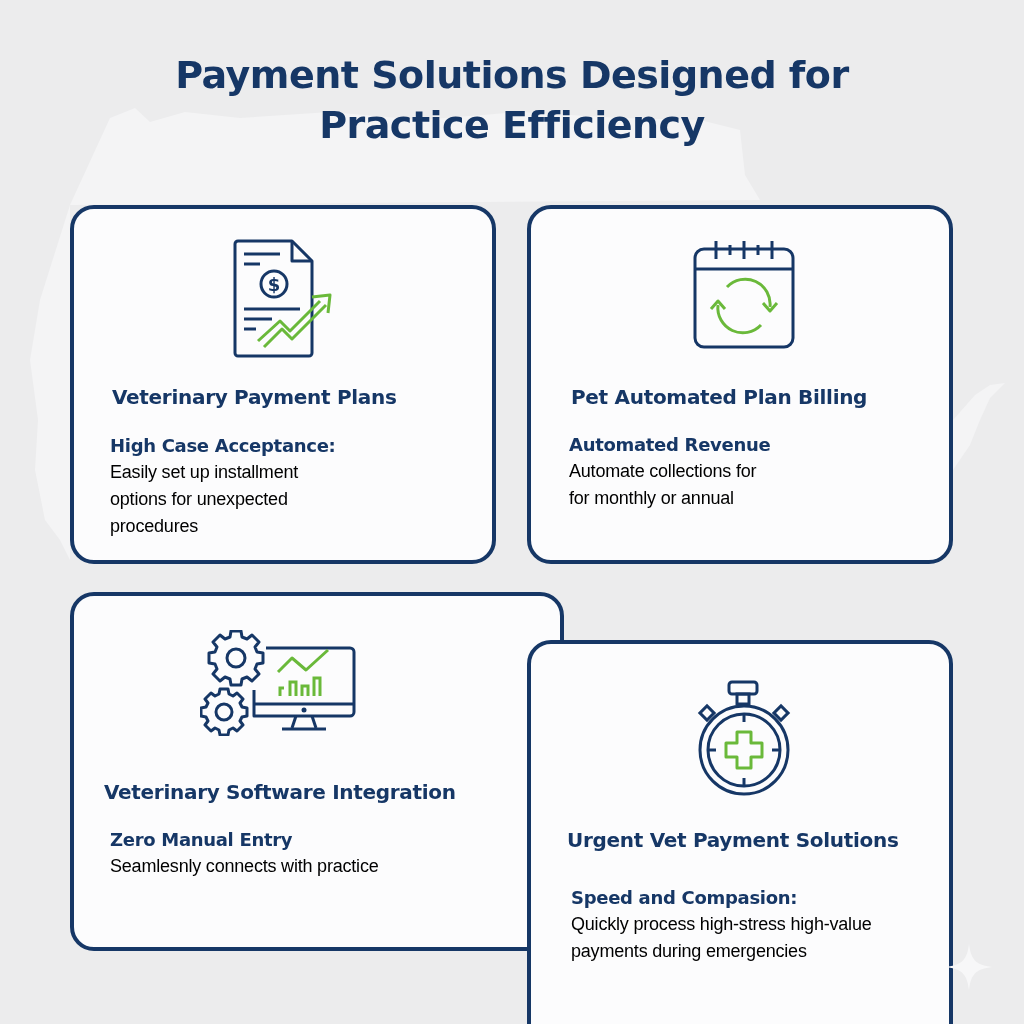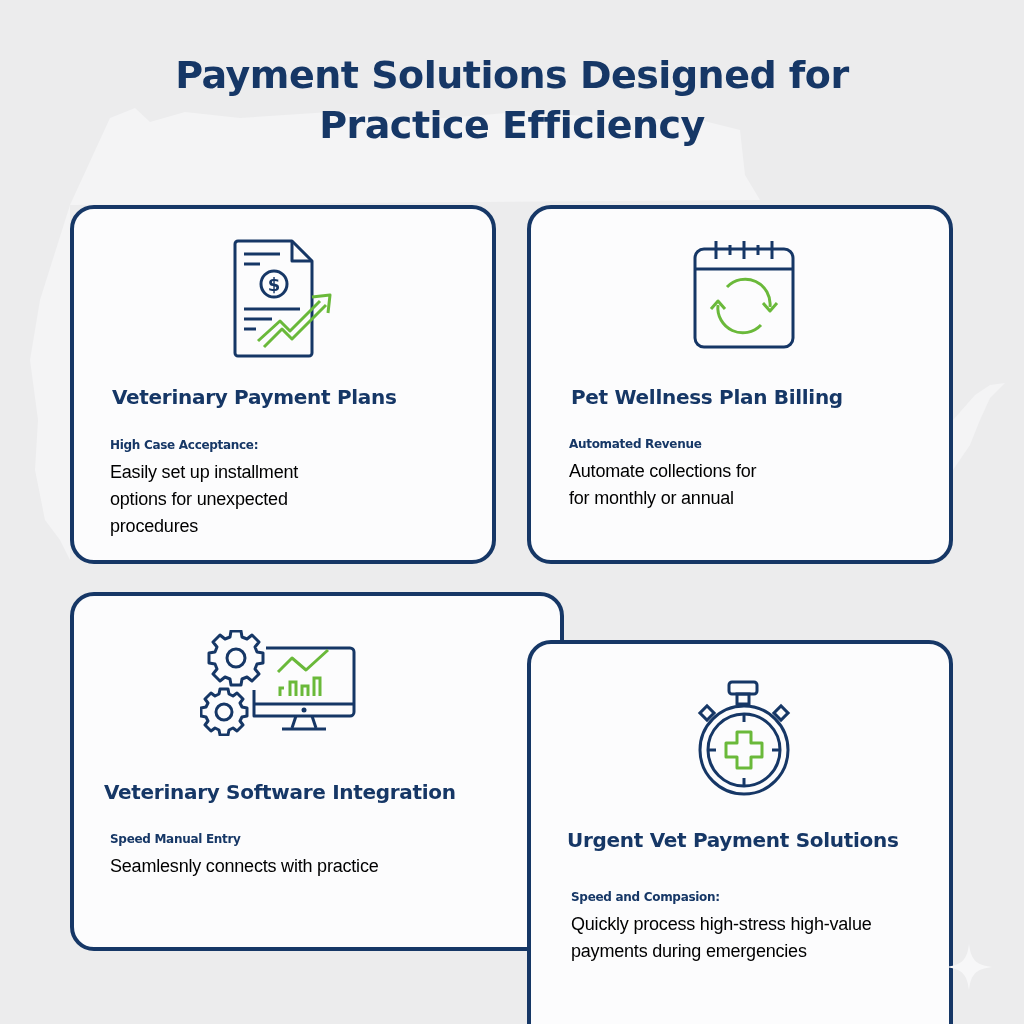--- a/index.html
+++ b/index.html
@@ -59,21 +59,21 @@
       font-size: 20px;
       line-height: 26px;
       white-space: nowrap;
       letter-spacing: -0.3px;
     }
     .card-subtitle {
       position: absolute;
       color: #163766;
       font-family: "DejaVu Sans", sans-serif;
       font-weight: bold;
-      font-size: 12px;
+      font-size: 18px;
       line-height: 27px;
       white-space: nowrap;
       letter-spacing: -0.3px;
     }
     .card-body {
       position: absolute;
       color: #000000;
       font-family: Liberation Sans, sans-serif;
       font-size: 18px;
       line-height: 27px;
@@ -138,21 +138,21 @@
       <line x1="39" y1="6" x2="39" y2="16" stroke="#163766" stroke-width="3"></line>
       <line x1="53" y1="2" x2="53" y2="20" stroke="#163766" stroke-width="3"></line>
       <line x1="67" y1="6" x2="67" y2="16" stroke="#163766" stroke-width="3"></line>
       <line x1="81" y1="2" x2="81" y2="20" stroke="#163766" stroke-width="3"></line>
       <path d="M36 48 A25 25 0 0 1 79 68" fill="none" stroke="#6ab93a" stroke-width="3"></path>
       <path d="M72 64 L79 72 L86 64" fill="none" stroke="#6ab93a" stroke-width="3" stroke-linejoin="round"></path>
       <path d="M70 86 A25 25 0 0 1 27 66" fill="none" stroke="#6ab93a" stroke-width="3"></path>
       <path d="M20 70 L27 62 L34 70" fill="none" stroke="#6ab93a" stroke-width="3" stroke-linejoin="round"></path>
     </svg>
   </div>
-  <div class="card-title" style="left:40px; top:175px;">Pet Wellness Plan Billing</div>
+  <div class="card-title" style="left:40px; top:175px;">Pet Automated Plan Billing</div>
   <div class="card-subtitle" style="left:38px; top:222px;">Automated Revenue</div>
   <div class="card-body" style="left:38px; top:249px;">
     <span>Automate collections for</span>
     <span>for monthly or annual</span>
   </div>
 </div>
 
 <div class="card card-3">
   <div class="card-icon" style="left:126px; top:34px;">
     <svg width="160" height="106" viewBox="0 0 160 106">
@@ -174,21 +174,21 @@
       <line x1="82" y1="99" x2="126" y2="99" stroke="#163766" stroke-width="3"></line>
 
       <path d="M78 42 L92 28 L106 40 L128 20" fill="none" stroke="#6ab93a" stroke-width="3" stroke-linejoin="round"></path>
       <path d="M80 66 V58 H84" fill="none" stroke="#6ab93a" stroke-width="3"></path>
       <path d="M90 66 V52 H96 V66" fill="none" stroke="#6ab93a" stroke-width="3"></path>
       <path d="M102 66 V56 H108 V66" fill="none" stroke="#6ab93a" stroke-width="3"></path>
       <path d="M114 66 V48 H120 V66" fill="none" stroke="#6ab93a" stroke-width="3"></path>
     </svg>
   </div>
   <div class="card-title" style="left:30px; top:183px;">Veterinary Software Integration</div>
-  <div class="card-subtitle" style="left:36px; top:230px;">Speed Manual Entry</div>
+  <div class="card-subtitle" style="left:36px; top:230px;">Zero Manual Entry</div>
   <div class="card-body" style="left:36px; top:257px;">
     <span>Seamlesnly connects with practice</span>
   </div>
 </div>
 
 <div class="card card-4">
   <div class="card-icon" style="left:166px; top:36px;">
     <svg width="96" height="118" viewBox="0 0 96 118">
       <rect x="32" y="2" width="28" height="12" rx="3" fill="none" stroke="#163766" stroke-width="3"></rect>
       <rect x="40" y="14" width="12" height="10" fill="none" stroke="#163766" stroke-width="3"></rect>

